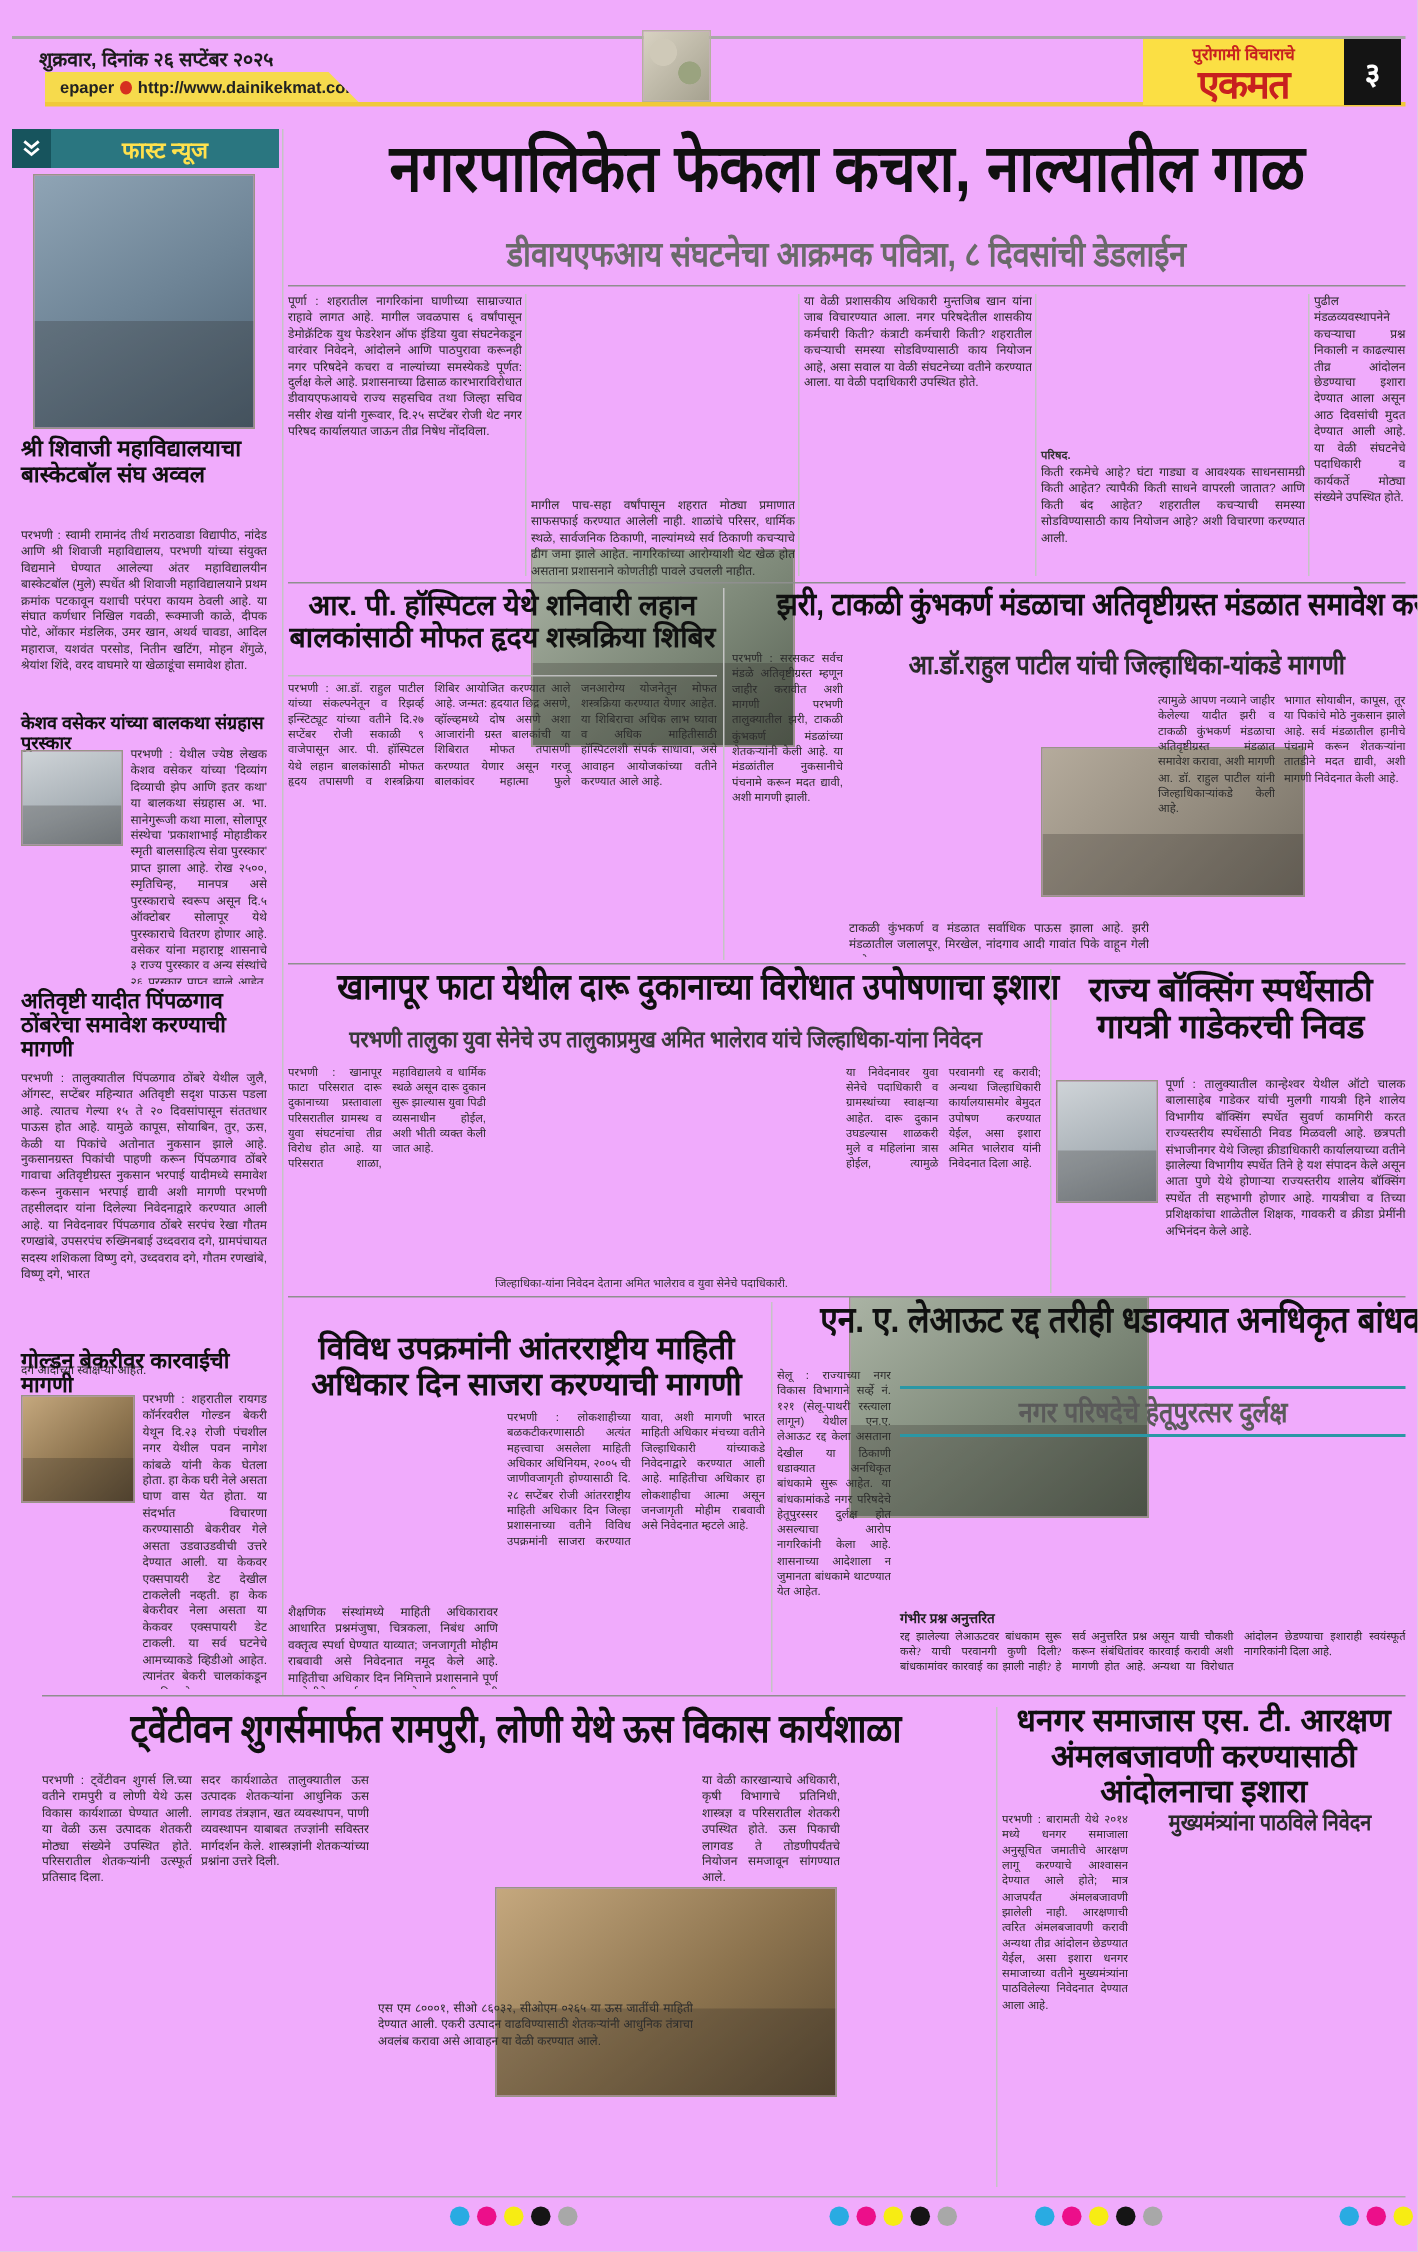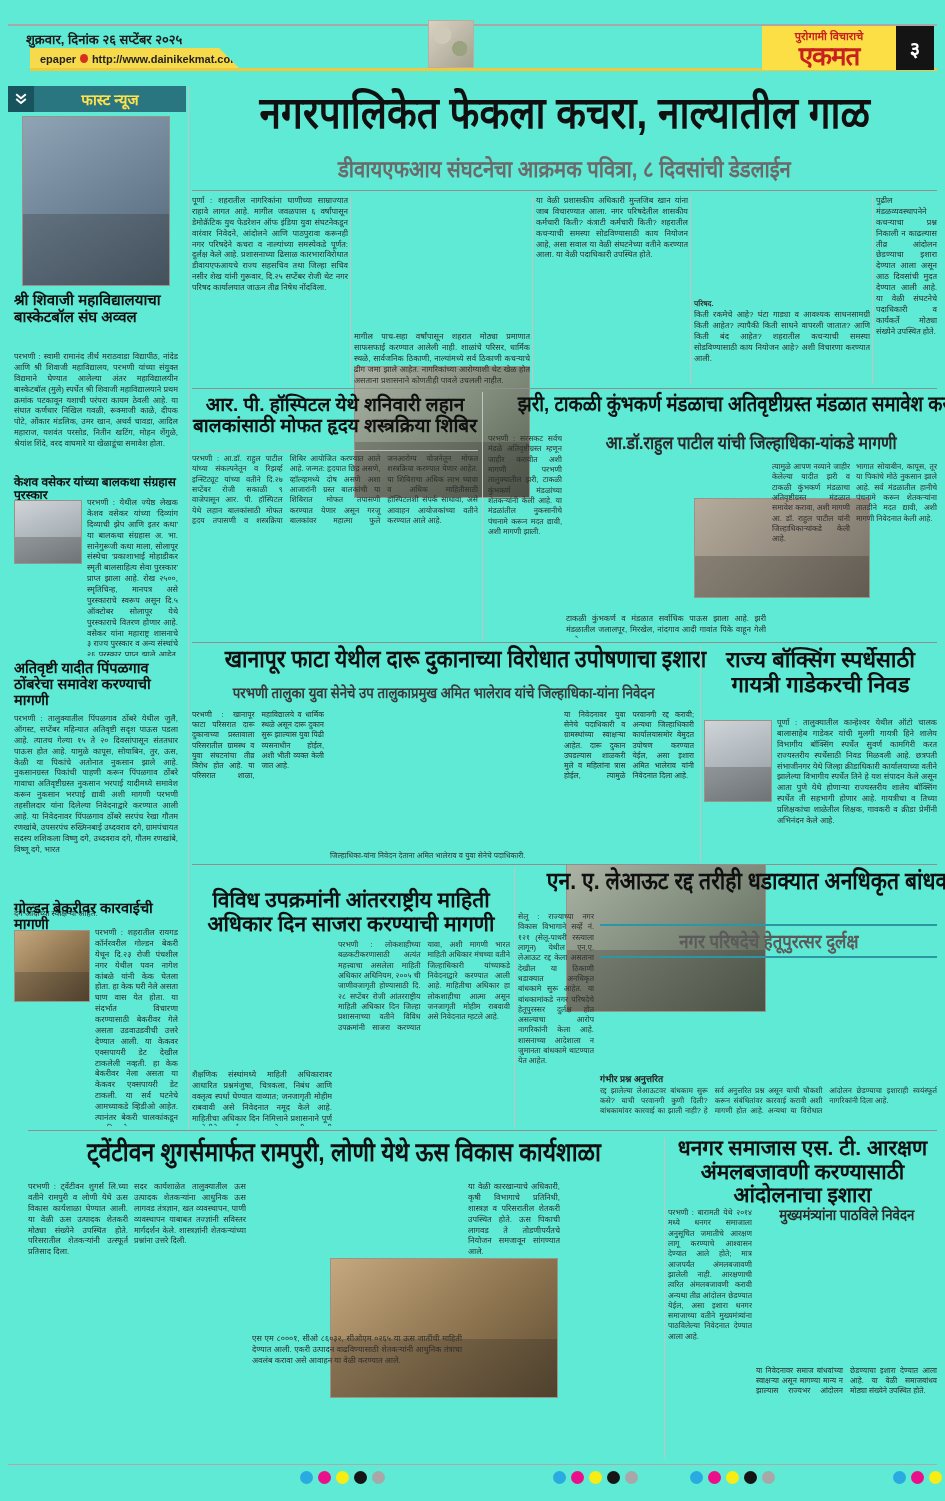--- a/index.html
+++ b/index.html
@@ -1,16 +1,16 @@
 <!DOCTYPE html>
 <html><head>
 <meta charset="utf-8">
 <style>
   html,body{margin:0;padding:0;background:#d9d9d9;}
-  .page{position:relative;width:945px;height:1501px;margin:0 auto;background:#5eead4;
+  .page{position:relative;width:945px;height:1501px;margin:0 auto;background:#f0abfc;
         font-family:"Liberation Sans","DejaVu Sans",sans-serif;overflow:hidden;color:#222;}
   .a{position:absolute;box-sizing:border-box;}
   .hr{background:#8f8f8f;height:1px;}
   .vline{background:#c4c4c4;width:1px;}
   .yellowbar{background:#f0c93a;}
   .body-text{font-size:8px;line-height:1.36;color:#2d2d2d;text-align:justify;overflow:hidden;}
   .cols2{column-count:2;column-gap:7px;}
   .cols3{column-count:3;column-gap:7px;}
   .hl{font-weight:800;color:#101010;line-height:1.12;}
   .center{text-align:center;}
@@ -160,42 +160,41 @@
     <span class="cond hl" style="font-size:24px;">एन. ए. लेआऊट रद्द तरीही धडाक्यात अनधिकृत बांधकाम</span>
   </div>
   <div class="a body-text" style="left:518px;top:912px;width:76px;height:214px;font-size:7.6px;">सेलू : राज्याच्या नगर विकास विभागाने सर्व्हे नं. १२१ (सेलू-पाथरी रस्त्याला लागून) येथील एन.ए. लेआऊट रद्द केला असताना देखील या ठिकाणी धडाक्यात अनधिकृत बांधकामे सुरू आहेत. या बांधकामांकडे नगर परिषदेचे हेतूपुरस्सर दुर्लक्ष होत असल्याचा आरोप नागरिकांनी केला आहे. शासनाच्या आदेशाला न जुमानता बांधकामे थाटण्यात येत आहेत.</div>
   <div class="a" style="left:600px;top:924px;width:337px;height:36px;">
     <div class="teal-rule"></div>
     <div class="center" style="color:#5a5a5a;padding:2px 0;"><span class="cond" style="font-size:19px;font-weight:800;">नगर परिषदेचे हेतूपुरत्सर दुर्लक्ष</span></div>
     <div class="teal-rule"></div>
   </div>
 
   <div class="a" style="left:600px;top:1072px;width:182px;font-size:9px;font-weight:bold;color:#222;">गंभीर प्रश्न अनुत्तरित</div>
-  <div class="a body-text cols3" style="left:600px;top:1086px;width:337px;height:40px;font-size:7.4px;">रद्द झालेल्या लेआऊटवर बांधकाम सुरू कसे? याची परवानगी कुणी दिली? बांधकामांवर कारवाई का झाली नाही? हे सर्व अनुत्तरित प्रश्न असून याची चौकशी करून संबंधितांवर कारवाई करावी अशी मागणी होत आहे. अन्यथा या विरोधात आंदोलन छेडण्याचा इशाराही स्वयंस्फूर्त नागरिकांनी दिला आहे.</div>
+  <div class="a body-text cols3" style="left:600px;top:1086px;width:337px;height:40px;font-size:7.4px;font-family:Liberation Serif, serif;">रद्द झालेल्या लेआऊटवर बांधकाम सुरू कसे? याची परवानगी कुणी दिली? बांधकामांवर कारवाई का झाली नाही? हे सर्व अनुत्तरित प्रश्न असून याची चौकशी करून संबंधितांवर कारवाई करावी अशी मागणी होत आहे. अन्यथा या विरोधात आंदोलन छेडण्याचा इशाराही स्वयंस्फूर्त नागरिकांनी दिला आहे.</div>
 
   <div class="a hr" style="left:28px;top:1130px;width:909px;"></div>
 
   <div class="a center" style="left:28px;top:1138px;width:632px;height:36px;">
     <span class="cond hl" style="font-size:26px;">ट्वेंटीवन शुगर्समार्फत रामपुरी, लोणी येथे ऊस विकास कार्यशाळा</span>
   </div>
   <div class="a body-text" style="left:28px;top:1182px;width:100px;height:276px;">परभणी : ट्वेंटीवन शुगर्स लि.च्या वतीने रामपुरी व लोणी येथे ऊस विकास कार्यशाळा घेण्यात आली. या वेळी ऊस उत्पादक शेतकरी मोठ्या संख्येने उपस्थित होते. परिसरातील शेतकऱ्यांनी उत्स्फूर्त प्रतिसाद दिला.</div>
   <div class="a body-text" style="left:134px;top:1182px;width:112px;height:276px;">सदर कार्यशाळेत तालुक्यातील ऊस उत्पादक शेतकऱ्यांना आधुनिक ऊस लागवड तंत्रज्ञान, खत व्यवस्थापन, पाणी व्यवस्थापन याबाबत तज्ज्ञांनी सविस्तर मार्गदर्शन केले. शास्त्रज्ञांनी शेतकऱ्यांच्या प्रश्नांना उत्तरे दिली.</div>
 
   <div class="a body-text" style="left:252px;top:1334px;width:210px;height:124px;">एस एम ८०००१, सीओ ८६०३२, सीओएम ०२६५ या ऊस जातींची माहिती देण्यात आली. एकरी उत्पादन वाढविण्यासाठी शेतकऱ्यांनी आधुनिक तंत्राचा अवलंब करावा असे आवाहन या वेळी करण्यात आले.</div>
   <div class="a body-text" style="left:468px;top:1182px;width:92px;height:276px;">या वेळी कारखान्याचे अधिकारी, कृषी विभागाचे प्रतिनिधी, शास्त्रज्ञ व परिसरातील शेतकरी उपस्थित होते. ऊस पिकाची लागवड ते तोडणीपर्यंतचे नियोजन समजावून सांगण्यात आले.</div>
 
   <div class="a vline" style="left:664px;top:1138px;height:320px;"></div>
 
   <div class="a center hl" style="left:668px;top:1136px;width:269px;height:64px;font-size:21px;">धनगर समाजास एस. टी. आरक्षण अंमलबजावणी करण्यासाठी आंदोलनाचा इशारा</div>
   <div class="a body-text" style="left:668px;top:1208px;width:84px;height:250px;font-size:7.6px;">परभणी : बारामती येथे २०१४ मध्ये धनगर समाजाला अनुसूचित जमातीचे आरक्षण लागू करण्याचे आश्वासन देण्यात आले होते; मात्र आजपर्यंत अंमलबजावणी झालेली नाही. आरक्षणाची त्वरित अंमलबजावणी करावी अन्यथा तीव्र आंदोलन छेडण्यात येईल, असा इशारा धनगर समाजाच्या वतीने मुख्यमंत्र्यांना पाठविलेल्या निवेदनात देण्यात आला आहे.</div>
   <div class="a center" style="left:756px;top:1204px;width:181px;height:24px;color:#2a2a2a;">
     <span class="cond" style="font-size:15px;font-weight:800;">मुख्यमंत्र्यांना पाठविले निवेदन</span>
   </div>
 
-  <div class="a body-text cols2" style="left:756px;top:1366px;width:181px;height:92px;font-size:7.5px;">या निवेदनावर समाज बांधवांच्या स्वाक्षऱ्या असून मागण्या मान्य न झाल्यास राज्यभर आंदोलन छेडण्याचा इशारा देण्यात आला आहे. या वेळी समाजबांधव मोठ्या संख्येने उपस्थित होते.</div>
 
   <div class="a hr" style="left:8px;top:1464px;width:929px;background:#ababab;"></div>
   <div class="a" id="print-marks" style="left:0;top:1471px;width:945px;height:14px;">
       <div class="dot-group" style="left: 300px;">
         <span class="dot" style="background: rgb(41, 171, 226);"></span>
         <span class="dot" style="background: rgb(236, 15, 138);"></span>
         <span class="dot" style="background: rgb(247, 236, 19);"></span>
         <span class="dot" style="background: rgb(21, 21, 21);"></span>
         <span class="dot" style="background: rgb(168, 168, 168);"></span>
       </div>

